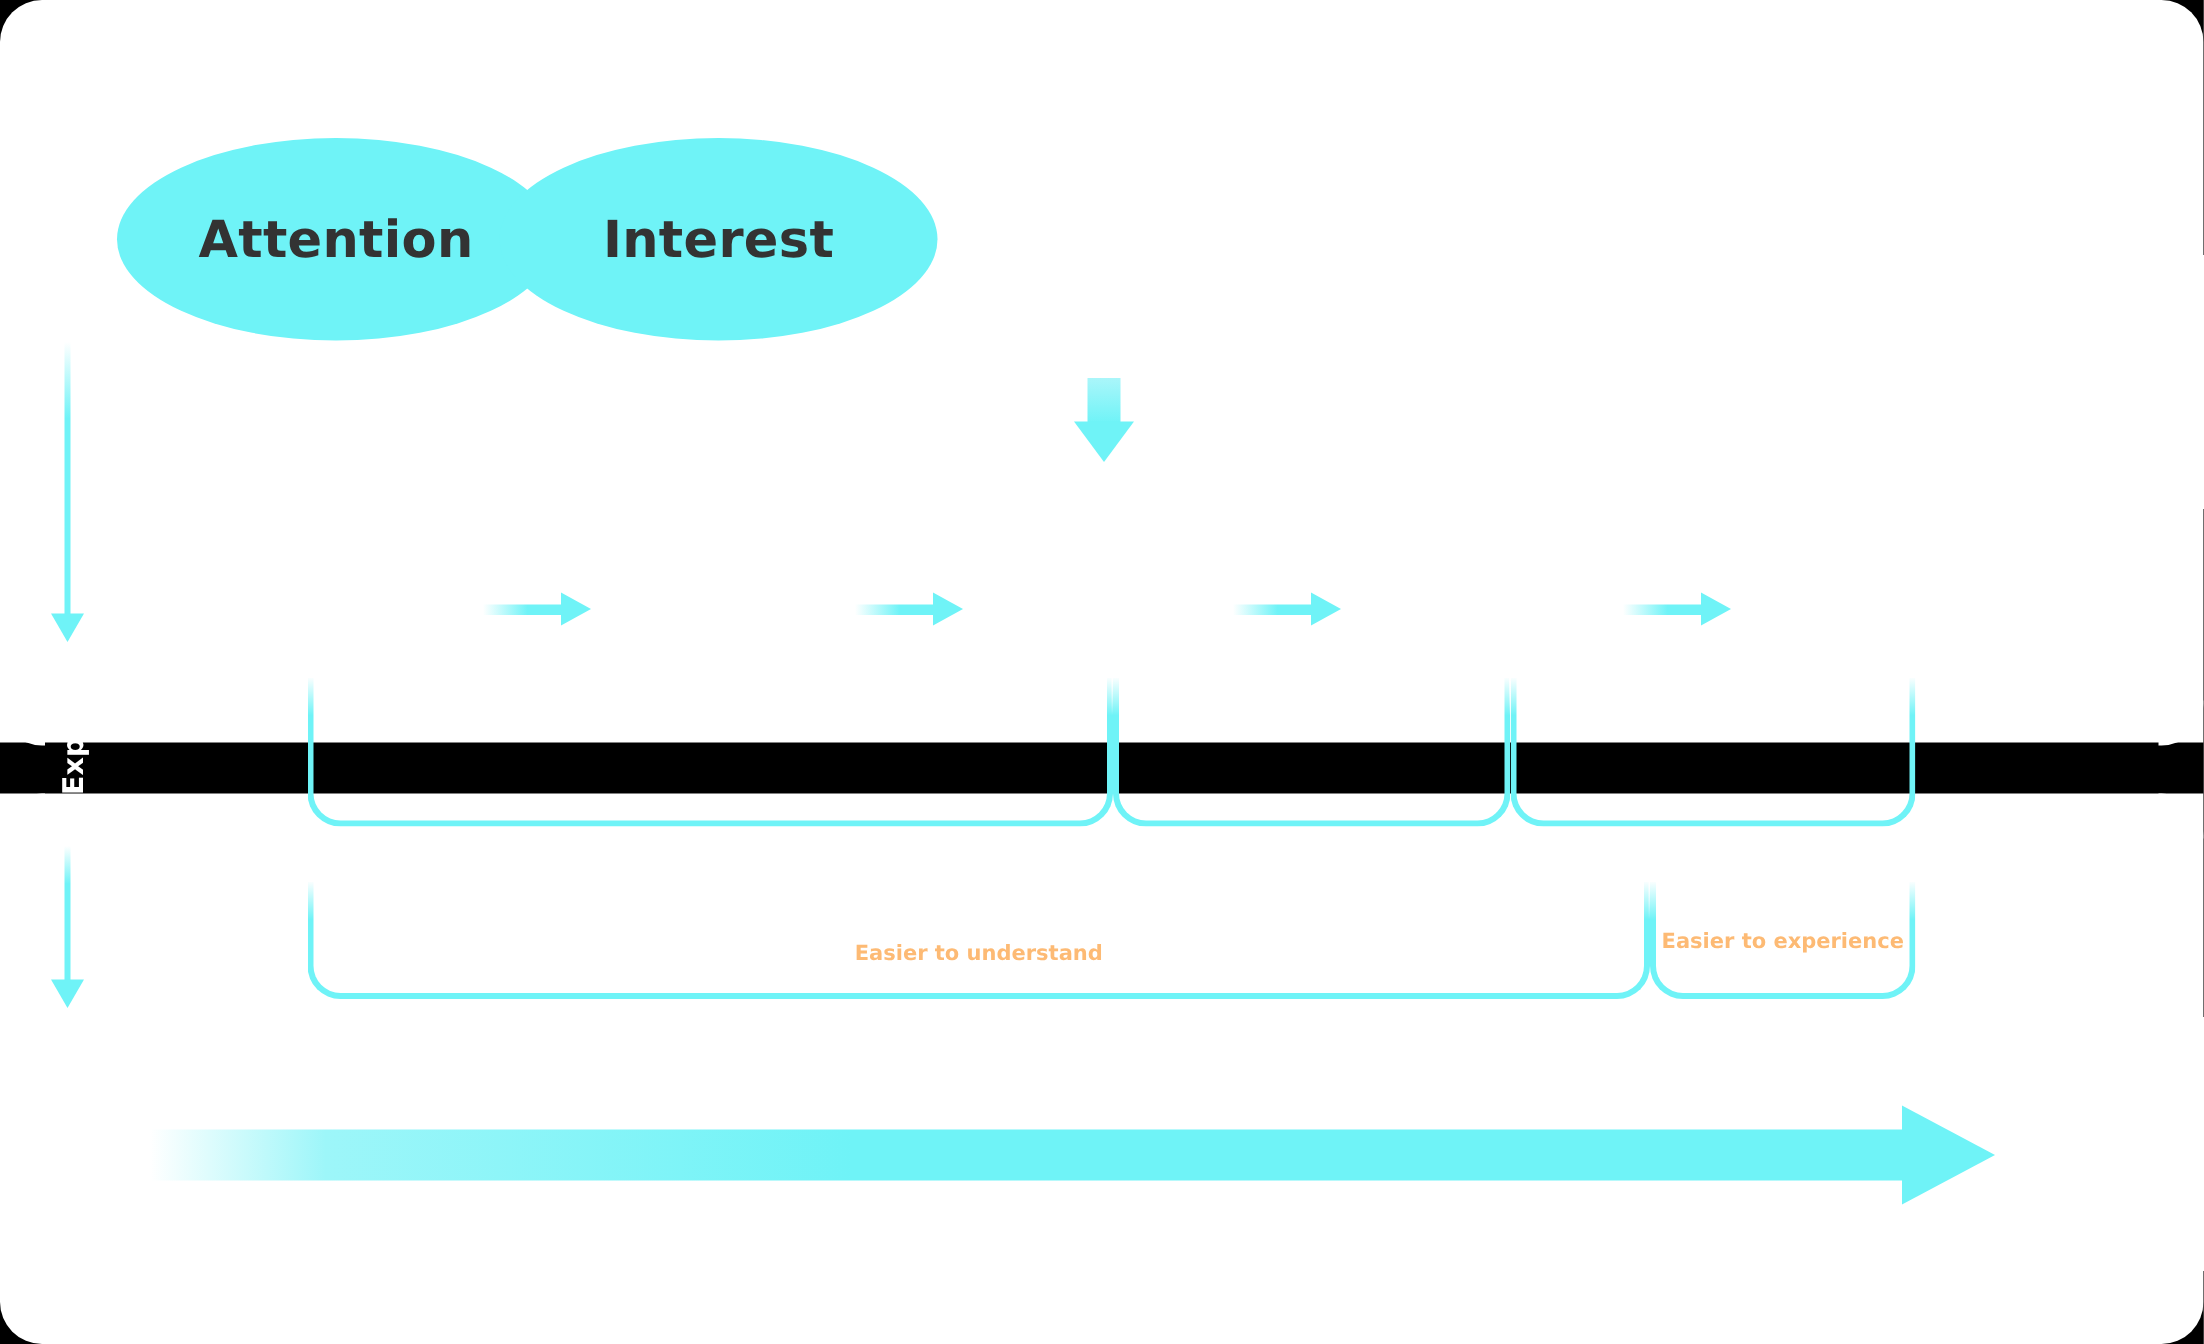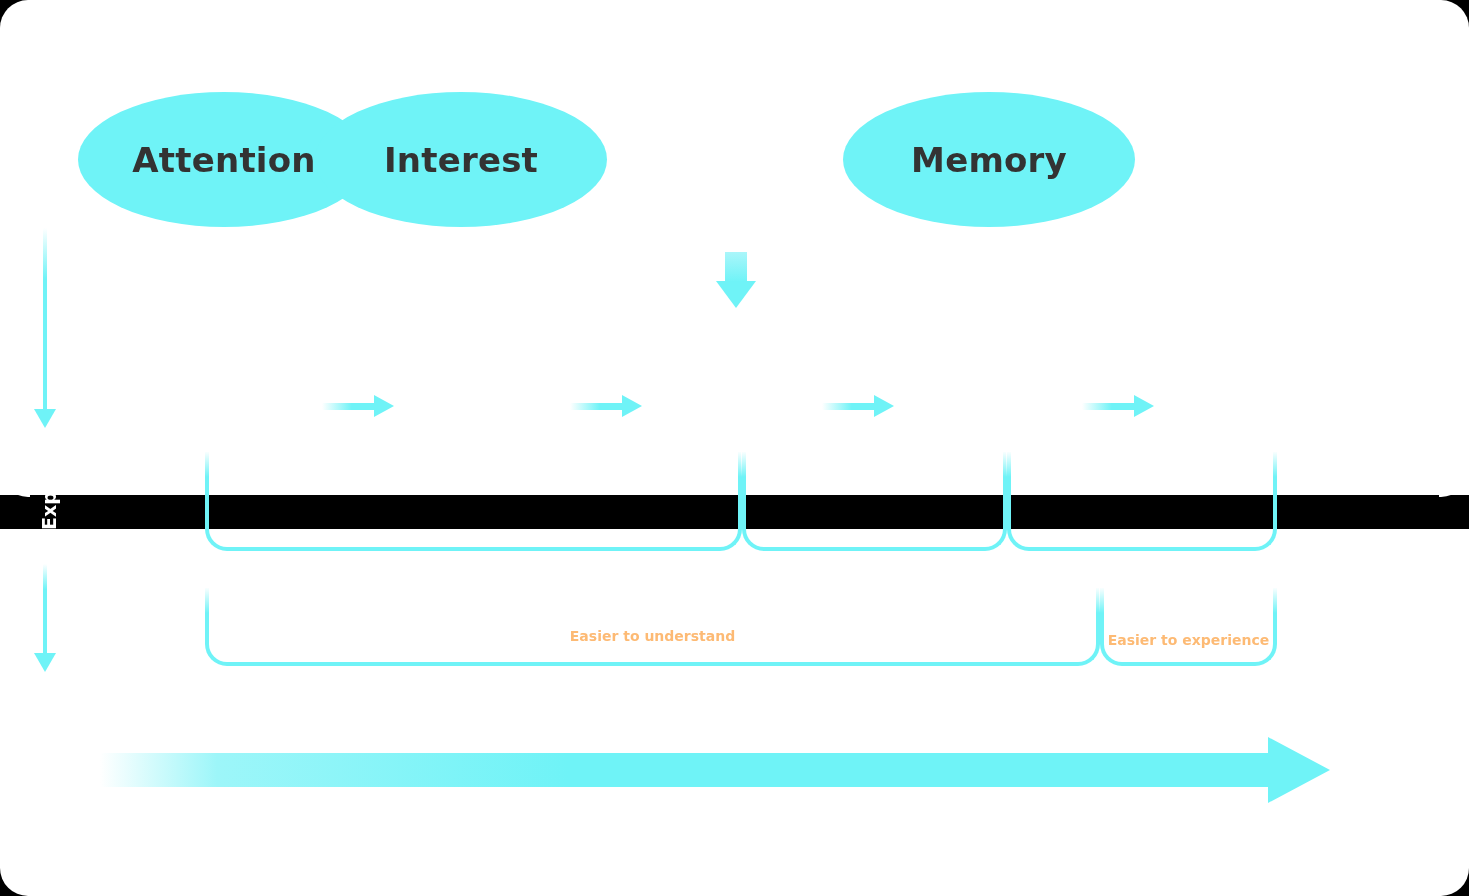--- a/index.html
+++ b/index.html
@@ -119,25 +119,22 @@
 <body>
 
 <div class="card" id="card-top"></div>
 
 <div class="card" id="card-bottom"></div>
 
 <div id="stage-row">
   <div class="stage" style="left:0px;">
     <span class="stage-label">Attention</span>
   </div>
-  <div class="stage" style="left:237px;">
+  <div class="stage" style="left:255px;">
     <span class="stage-label">Interest</span>
-  </div>
-  <div class="stage" style="left:765px;">
-    <span class="stage-label">Memory</span>
   </div>
 </div>
 
 <div id="desire-down-arrow">
   <div class="stem"></div>
   <div class="tip"></div>
 </div>
 
 <div class="v-arrow" style="left:34px;top:228px;height:200px;">
   <div class="shaft" style="height:182px;"></div>
@@ -174,19 +171,19 @@
 <div class="gap-round-r" style="left:1439px;top:467px;border-radius:0 0 28px 0;"></div>
 <div class="gap-round-l" style="left:0;top:529px;border-radius:28px 0 0 0;"></div>
 <div class="gap-round-r" style="left:1439px;top:529px;border-radius:0 28px 0 0;"></div>
 
 <div id="side-caption">Experience</div>
 
 <div class="bracket" style="left:205px;top:588px;width:895px;height:78px;">
   <span class="bracket-label" style="top:40px;">Easier to understand</span>
 </div>
 <div class="bracket" style="left:1100px;top:588px;width:177px;height:78px;">
-  <span class="bracket-label" style="top:44px;">Easier to experience</span>
+  <span class="bracket-label" style="top:32px;">Easier to experience</span>
 </div>
 
 <div id="progress-arrow">
   <div class="bar"></div>
   <div class="tip"></div>
 </div>
 
 </body></html>

